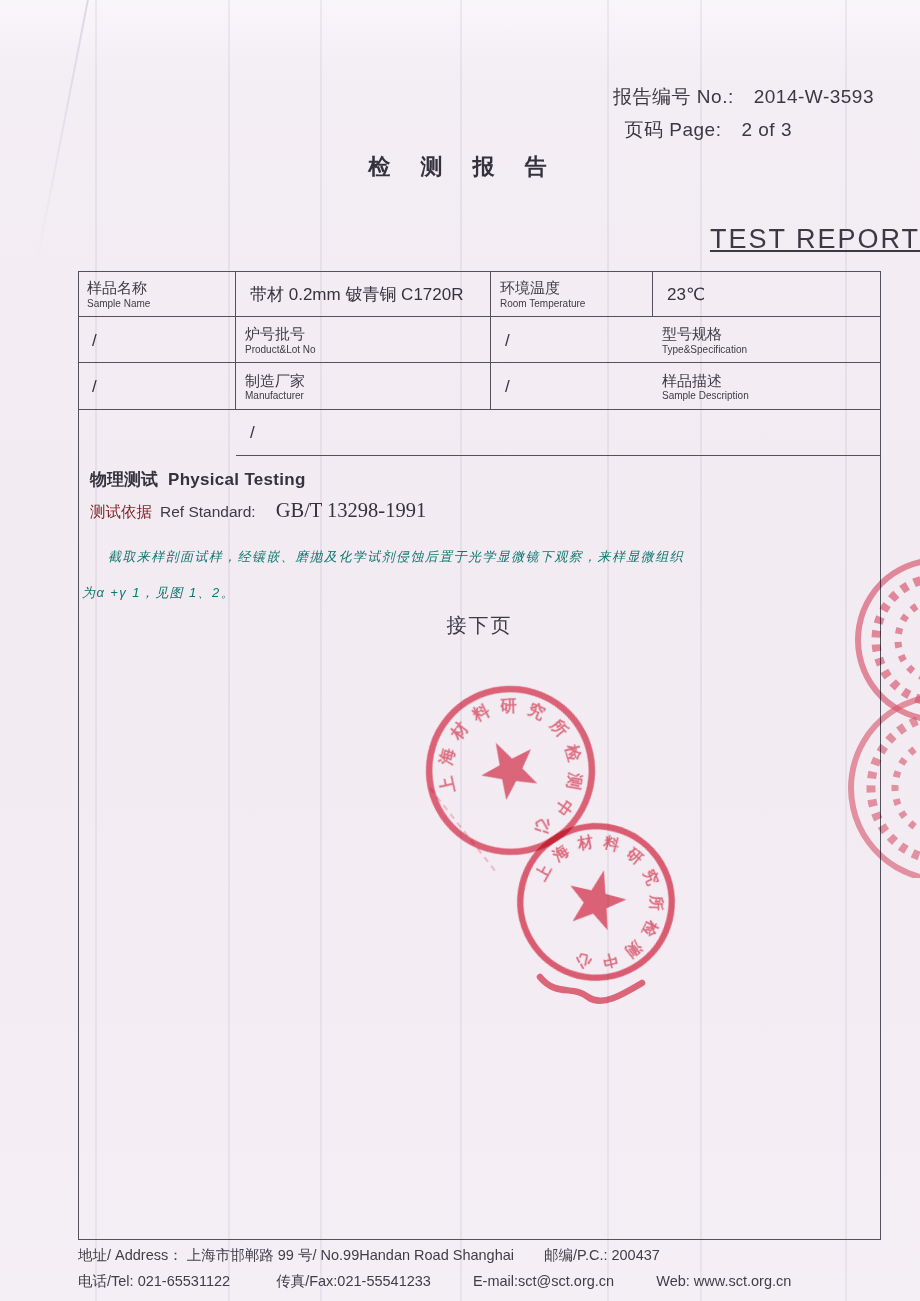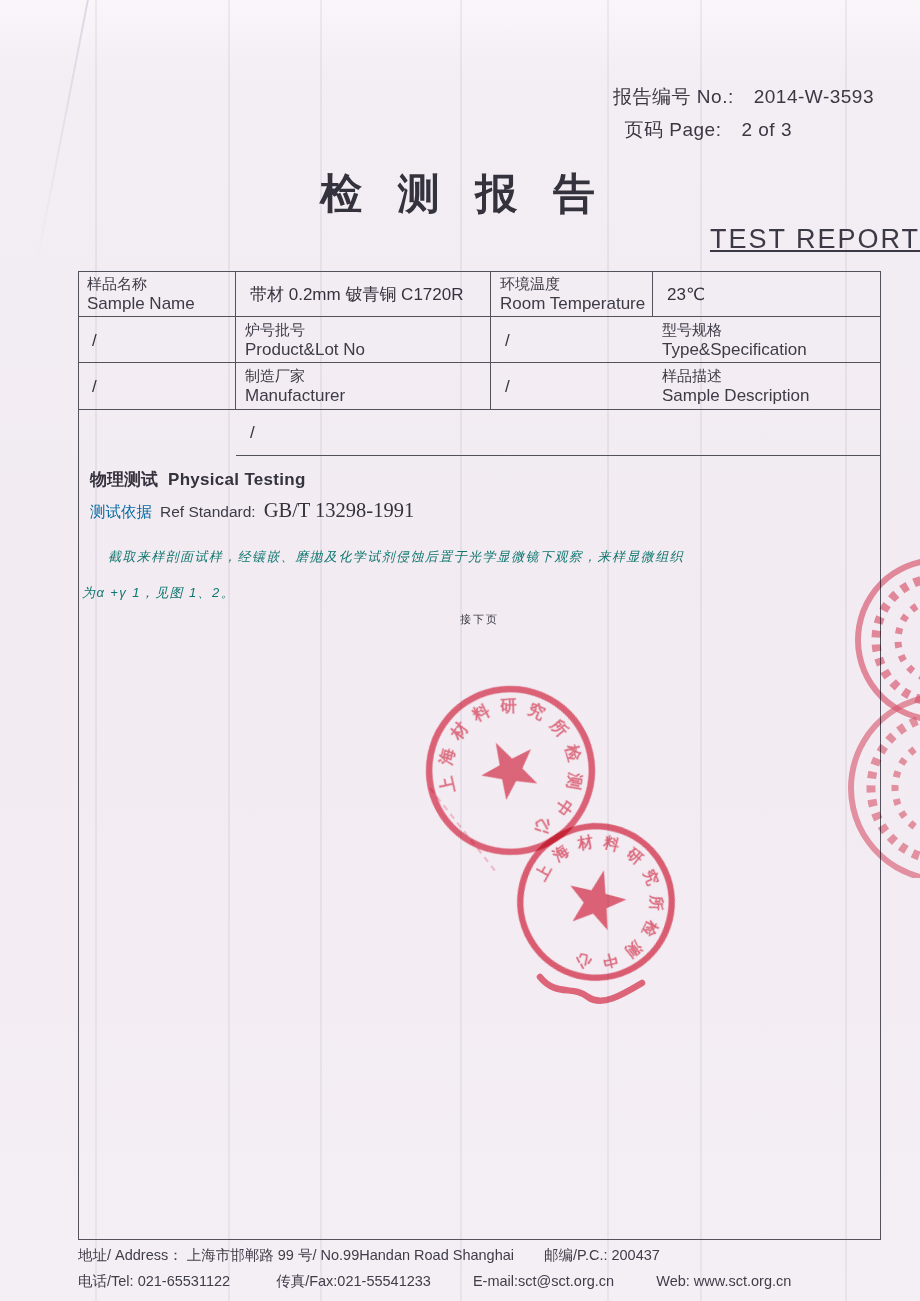--- a/index.html
+++ b/index.html
@@ -19,55 +19,55 @@
             background:linear-gradient(180deg,rgba(190,185,205,.5),rgba(190,185,205,0));
             transform:rotate(11deg); z-index:0; }
 
   
   .hdr-line { position:absolute; font-size:19px; letter-spacing:.5px; color:#3a3842; white-space:nowrap; z-index:2; }
   .hdr-line .val { margin-left:20px; }
   .hdr-1 { top:84px; right:46px; }
   .hdr-2 { top:117px; right:128px; }
 
   
-  .title-zh { position:absolute; top:166px; left:0; width:100%; text-align:center;
-              font-size:42px; font-weight:600; letter-spacing:5px; word-spacing:14px;
+  .title-zh { position:absolute; top:152px; left:0; width:100%; text-align:center;
+              font-size:22px; font-weight:600; letter-spacing:5px; word-spacing:14px;
               color:#34323d; z-index:2; }
   .title-en { position:absolute; top:224px; left:0; width:100%; text-align:right;
               font-size:27px; font-weight:500; letter-spacing:2px; color:#3b3945; z-index:2;text-decoration:underline; }
 
   
   .outer-box { position:absolute; left:78px; top:271px; width:803px; height:969px;
                border:1.6px solid #53515c; z-index:1; }
 
   
   .info-grid { position:absolute; left:78px; top:271px; width:803px; z-index:2;
                display:grid; grid-template-columns:158px 255px 162px 228px;border-radius:14px; }
   .cell { border-right:1.5px solid #53515c; border-bottom:1.5px solid #53515c;
           height:46.2px; padding:4px 6px 2px 9px; display:flex; flex-direction:column; justify-content:center; }
   .cell.lastcol { border-right:none; }
   .cell .zh { font-size:15px; line-height:1.25; color:#3d3b46; }
-  .cell .en { font-size:17px; line-height:1.2; color:#3d3b46; }
+  .cell .en { font-size:10px; line-height:1.2; color:#3d3b46; }
   .cell.value { justify-content:center; font-size:17px; padding-left:14px; color:#35333e; }
   .cell.span3 { grid-column:2 / 5; border-right:none; }
 
   
   .section-heading { position:absolute; left:90px; top:468px; z-index:2; font-size:17px; font-weight:700; color:#34323d; }
   .section-heading .en { margin-left:10px; letter-spacing:.3px; }
   .ref-line { position:absolute; left:90px; top:499px; z-index:2; display:flex; align-items:baseline; white-space:nowrap; }
-  .ref-line .zh { font-size:15.5px; color:#0369a1; }
+  .ref-line .zh { font-size:15.5px; color:#7f1d1d; }
   .ref-line .en { font-size:15.5px; margin-left:8px; color:#3d3b46; }
-  .ref-line .std { font-family:"Liberation Serif","DejaVu Serif",serif; font-size:20.5px; margin-left:8px; color:#34323d; }
+  .ref-line .std { font-family:"Liberation Serif","DejaVu Serif",serif; font-size:20.5px; margin-left:20px; color:#34323d; }
 
   .body-par { position:absolute; left:82px; top:539px; width:834px; z-index:2;
               font-size:13px; letter-spacing:1.4px; line-height:36px; color:#0f766e;font-style:italic; }
   .body-par .l1 { text-indent:2em; white-space:nowrap; }
   .body-par .l2 { white-space:nowrap; }
   .continued { position:absolute; left:78px; top:612px; width:803px; text-align:center;
-               z-index:2; font-size:11px; letter-spacing:2px; color:#3d3b46; }
+               z-index:2; font-size:20px; letter-spacing:2px; color:#3d3b46; }
 
   
   .stamp { position:absolute; z-index:3; mix-blend-mode:multiply; filter:blur(.55px); pointer-events:none; }
   .stamp-1 { left:418px; top:678px; transform:rotate(-28deg); }
   .stamp-2 { left:510px; top:816px; transform:rotate(14deg); }
   .edge-stamps { position:absolute; left:843px; top:548px; width:77px; height:330px;
                  overflow:hidden; z-index:3; mix-blend-mode:multiply; filter:blur(.7px); pointer-events:none; }
   .smudge { position:absolute; z-index:3; mix-blend-mode:multiply; filter:blur(.5px); pointer-events:none; }
 
   

